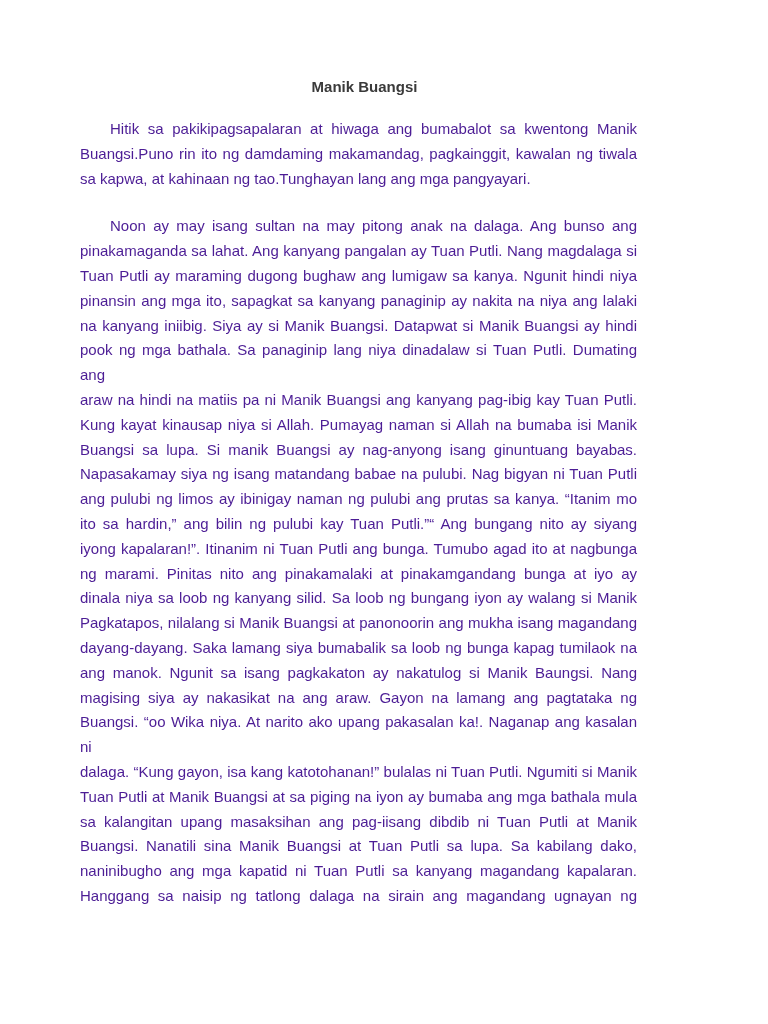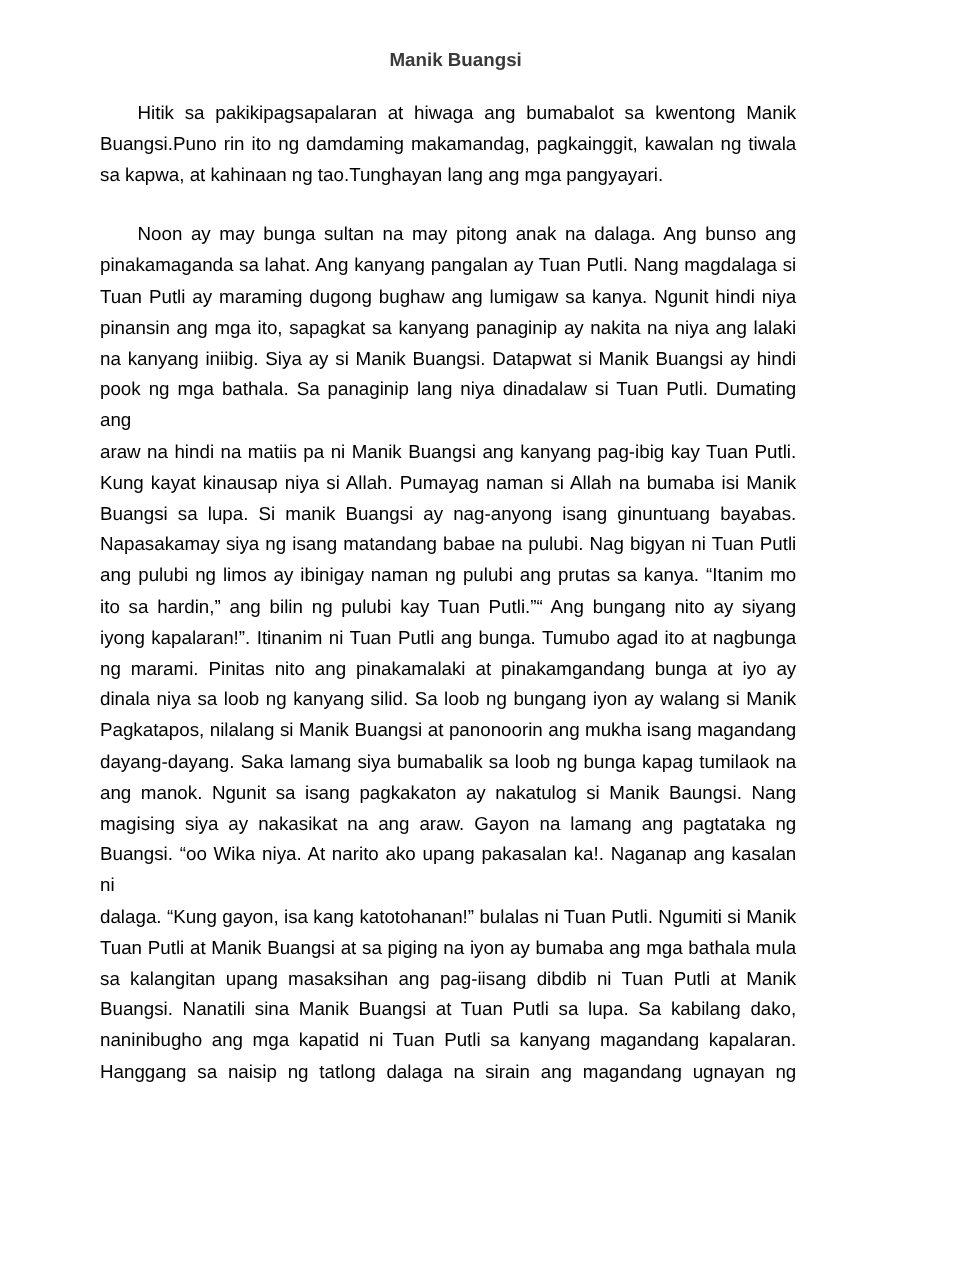--- a/index.html
+++ b/index.html
@@ -6,21 +6,21 @@
     margin: 0;
     padding: 0;
     background: #ffffff;
   }
   .page {
     position: relative;
     width: 729px;
     height: 1024px;
     box-sizing: border-box;
     background: #ffffff;
-    padding: 36px 92px 0 80px;
+    padding: 74px 92px 0 80px;
     font-family: "Liberation Sans", "DejaVu Sans", sans-serif;
     font-size: 15px;
     color: #414141;
     overflow: hidden;
   }
   .doc-title {
     font-weight: 700;
     font-size: 15px;
     line-height: 25px;
     text-align: center;
@@ -28,21 +28,21 @@
     margin: 0 -92px 18px -80px; 
   }
   .para {
     margin: 0 0 23px 0;
   }
   .doc-line {
     line-height: 24.8px;
     text-align: justify;
     text-align-last: justify;
     white-space: normal;
-    color: #000000;
+    color: #4c1d95;
   }
   .doc-line.first {
     text-indent: 30px;
   }
   .doc-line.last-left {
     text-align-last: left;
   }
 </style>
 </head>
 <body>
@@ -50,21 +50,21 @@
 <div class="page">
   <div class="doc-title">Manik Buangsi</div>
 
   <div class="para">
       <div class="doc-line first">Hitik sa pakikipagsapalaran at hiwaga ang bumabalot sa kwentong Manik</div>
       <div class="doc-line">Buangsi.Puno rin ito ng damdaming makamandag, pagkainggit, kawalan ng tiwala</div>
       <div class="doc-line last-left">sa kapwa, at kahinaan ng tao.Tunghayan lang ang mga pangyayari.</div>
     </div>
 
   <div class="para">
-      <div class="doc-line first">Noon ay may bunga sultan na may pitong anak na dalaga. Ang bunso ang</div>
+      <div class="doc-line first">Noon ay may isang sultan na may pitong anak na dalaga. Ang bunso ang</div>
       <div class="doc-line">pinakamaganda sa lahat. Ang kanyang pangalan ay Tuan Putli. Nang magdalaga si</div>
       <div class="doc-line">Tuan Putli ay maraming dugong bughaw ang lumigaw sa kanya. Ngunit hindi niya</div>
       <div class="doc-line">pinansin ang mga ito, sapagkat sa kanyang panaginip ay nakita na niya ang lalaki</div>
       <div class="doc-line">na kanyang iniibig. Siya ay si Manik Buangsi. Datapwat si Manik Buangsi ay hindi</div>
       <div class="doc-line">pook ng mga bathala. Sa panaginip lang niya dinadalaw si Tuan Putli. Dumating ang</div>
       <div class="doc-line">araw na hindi na matiis pa ni Manik Buangsi ang kanyang pag-ibig kay Tuan Putli.</div>
       <div class="doc-line">Kung kayat kinausap niya si Allah. Pumayag naman si Allah na bumaba isi Manik</div>
       <div class="doc-line">Buangsi sa lupa. Si manik Buangsi ay nag-anyong isang ginuntuang bayabas.</div>
       <div class="doc-line">Napasakamay siya ng isang matandang babae na pulubi. Nag bigyan ni Tuan Putli</div>
       <div class="doc-line">ang pulubi ng limos ay ibinigay naman ng pulubi ang prutas sa kanya. “Itanim mo</div>

